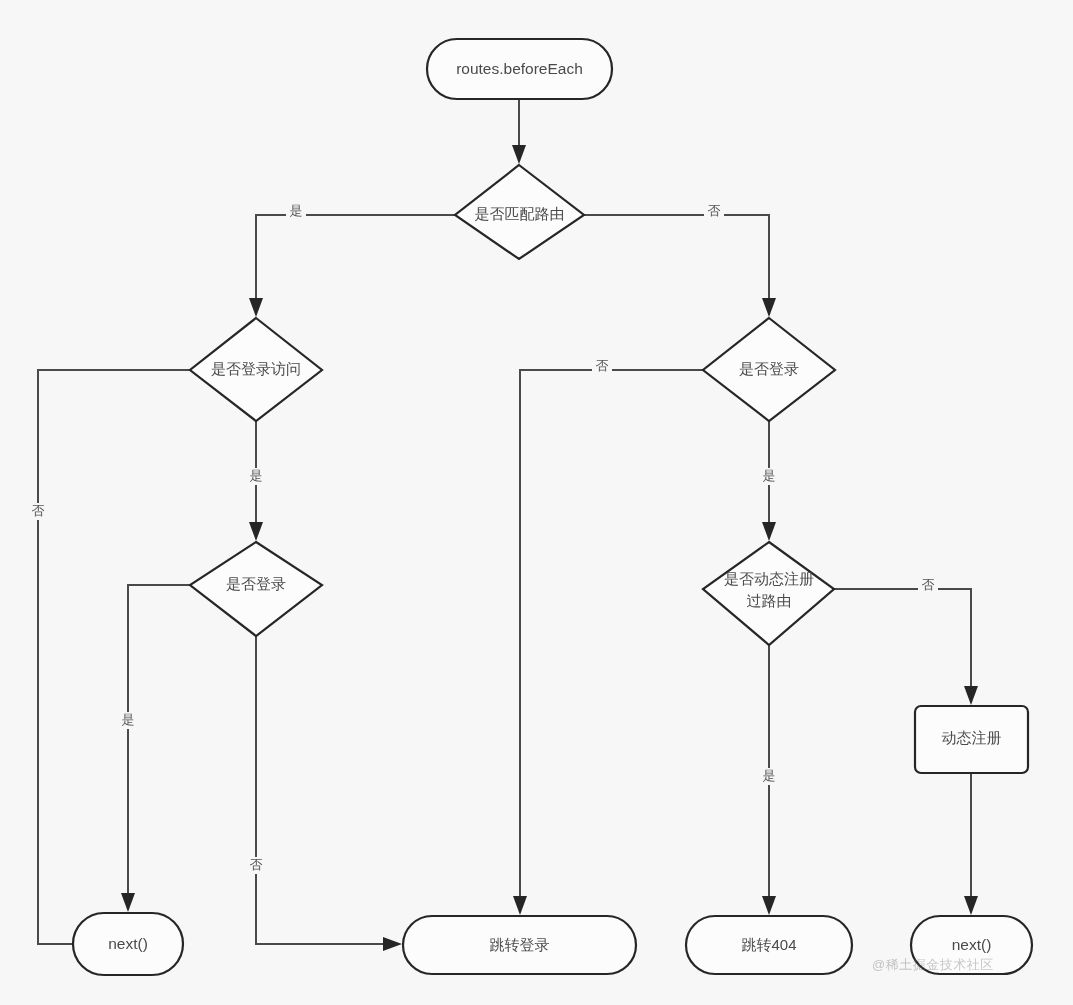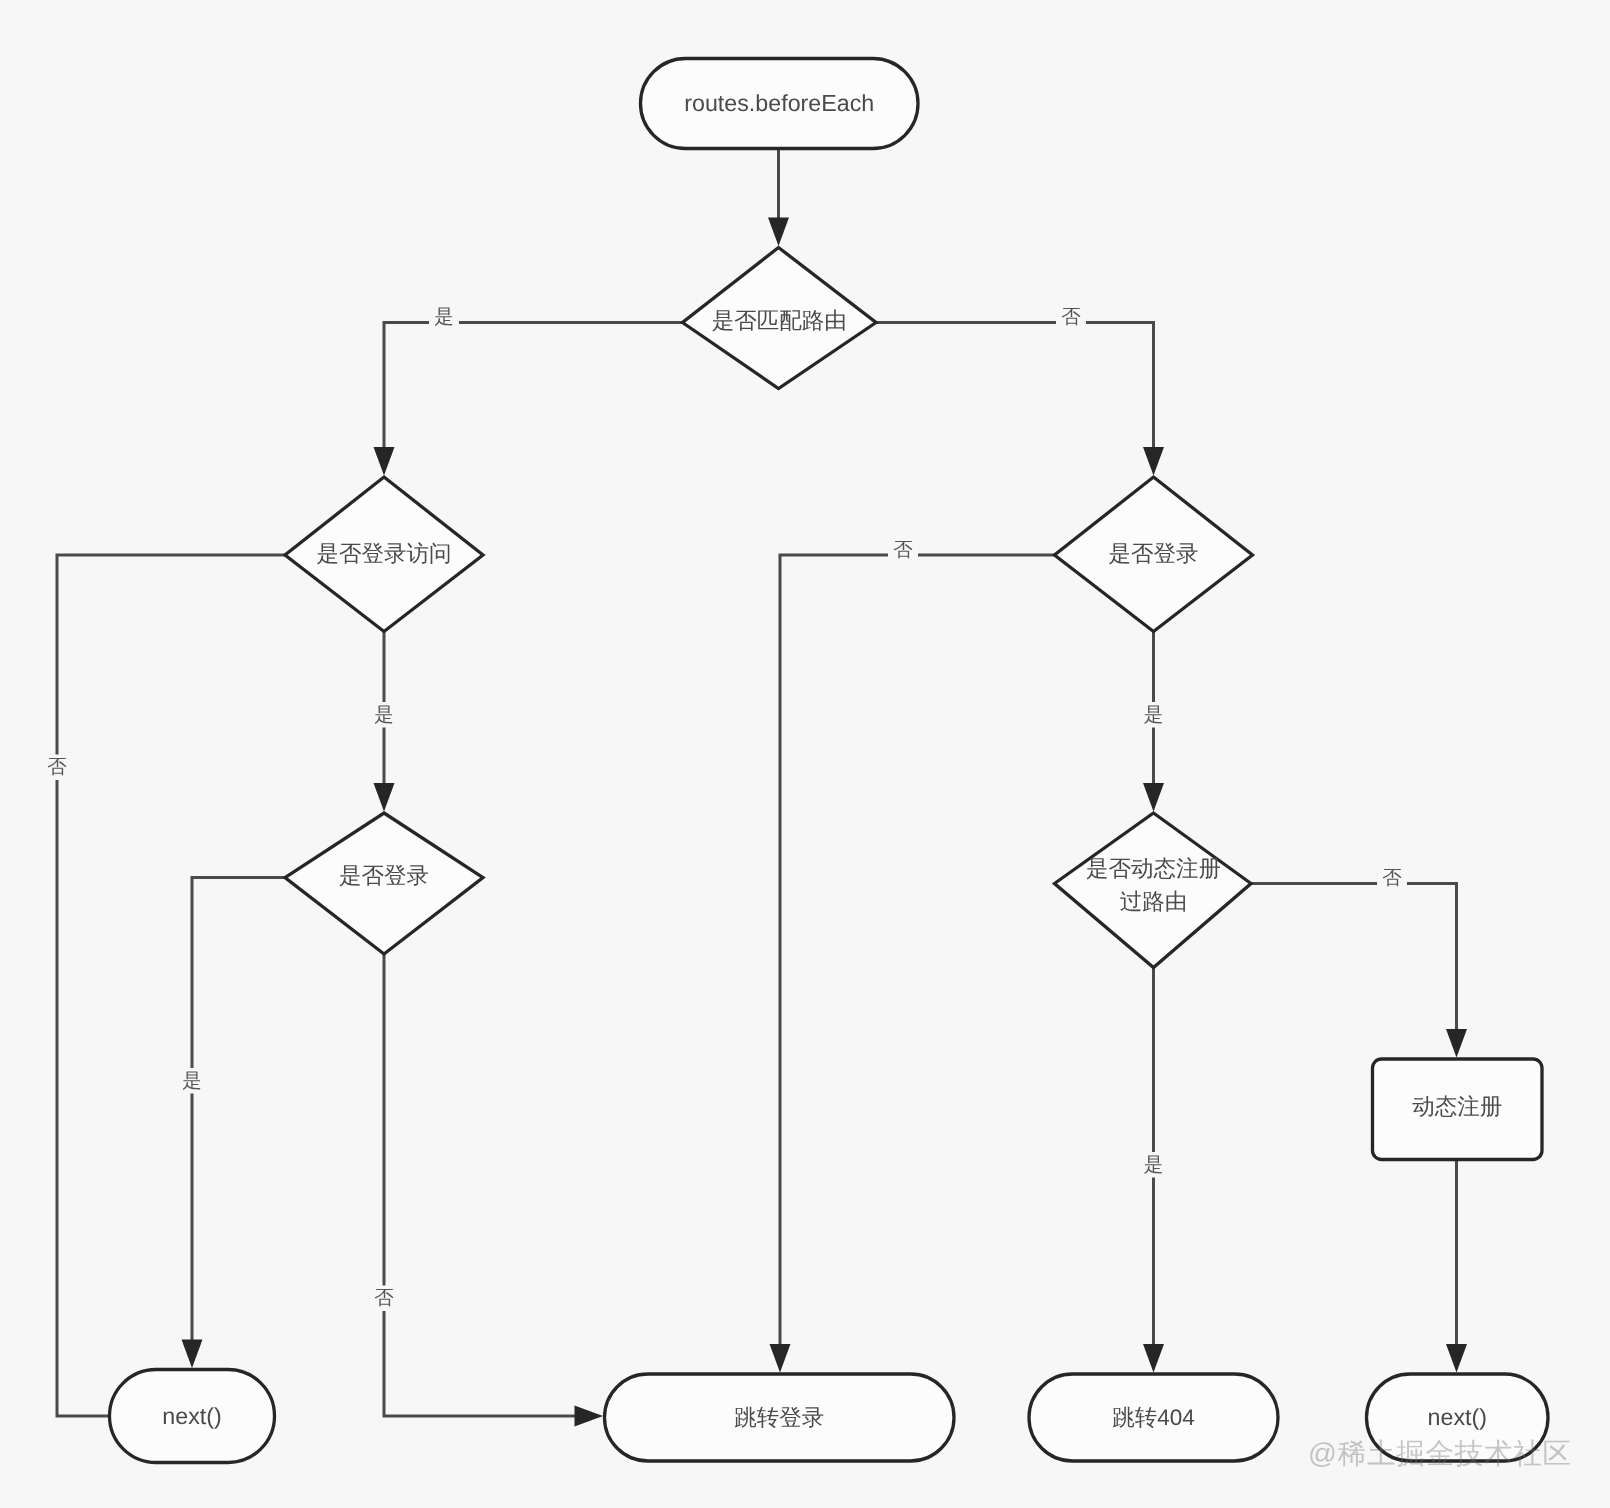--- a/index.html
+++ b/index.html
@@ -60,21 +60,21 @@
   }
   .edge-label-bg {
     fill: #f7f7f7;
     stroke: none;
   }
   .watermark {
     position: absolute;
     left: 872px;
     top: 956px;
     font-family: "Liberation Sans", "DejaVu Sans", sans-serif;
-    font-size: 19px;
+    font-size: 13px;
     color: rgba(110, 110, 110, 0.38);
     white-space: nowrap;
     letter-spacing: 0.5px;
     pointer-events: none;
     user-select: none;
   }
 </style>
 </head>
 <body>
 

